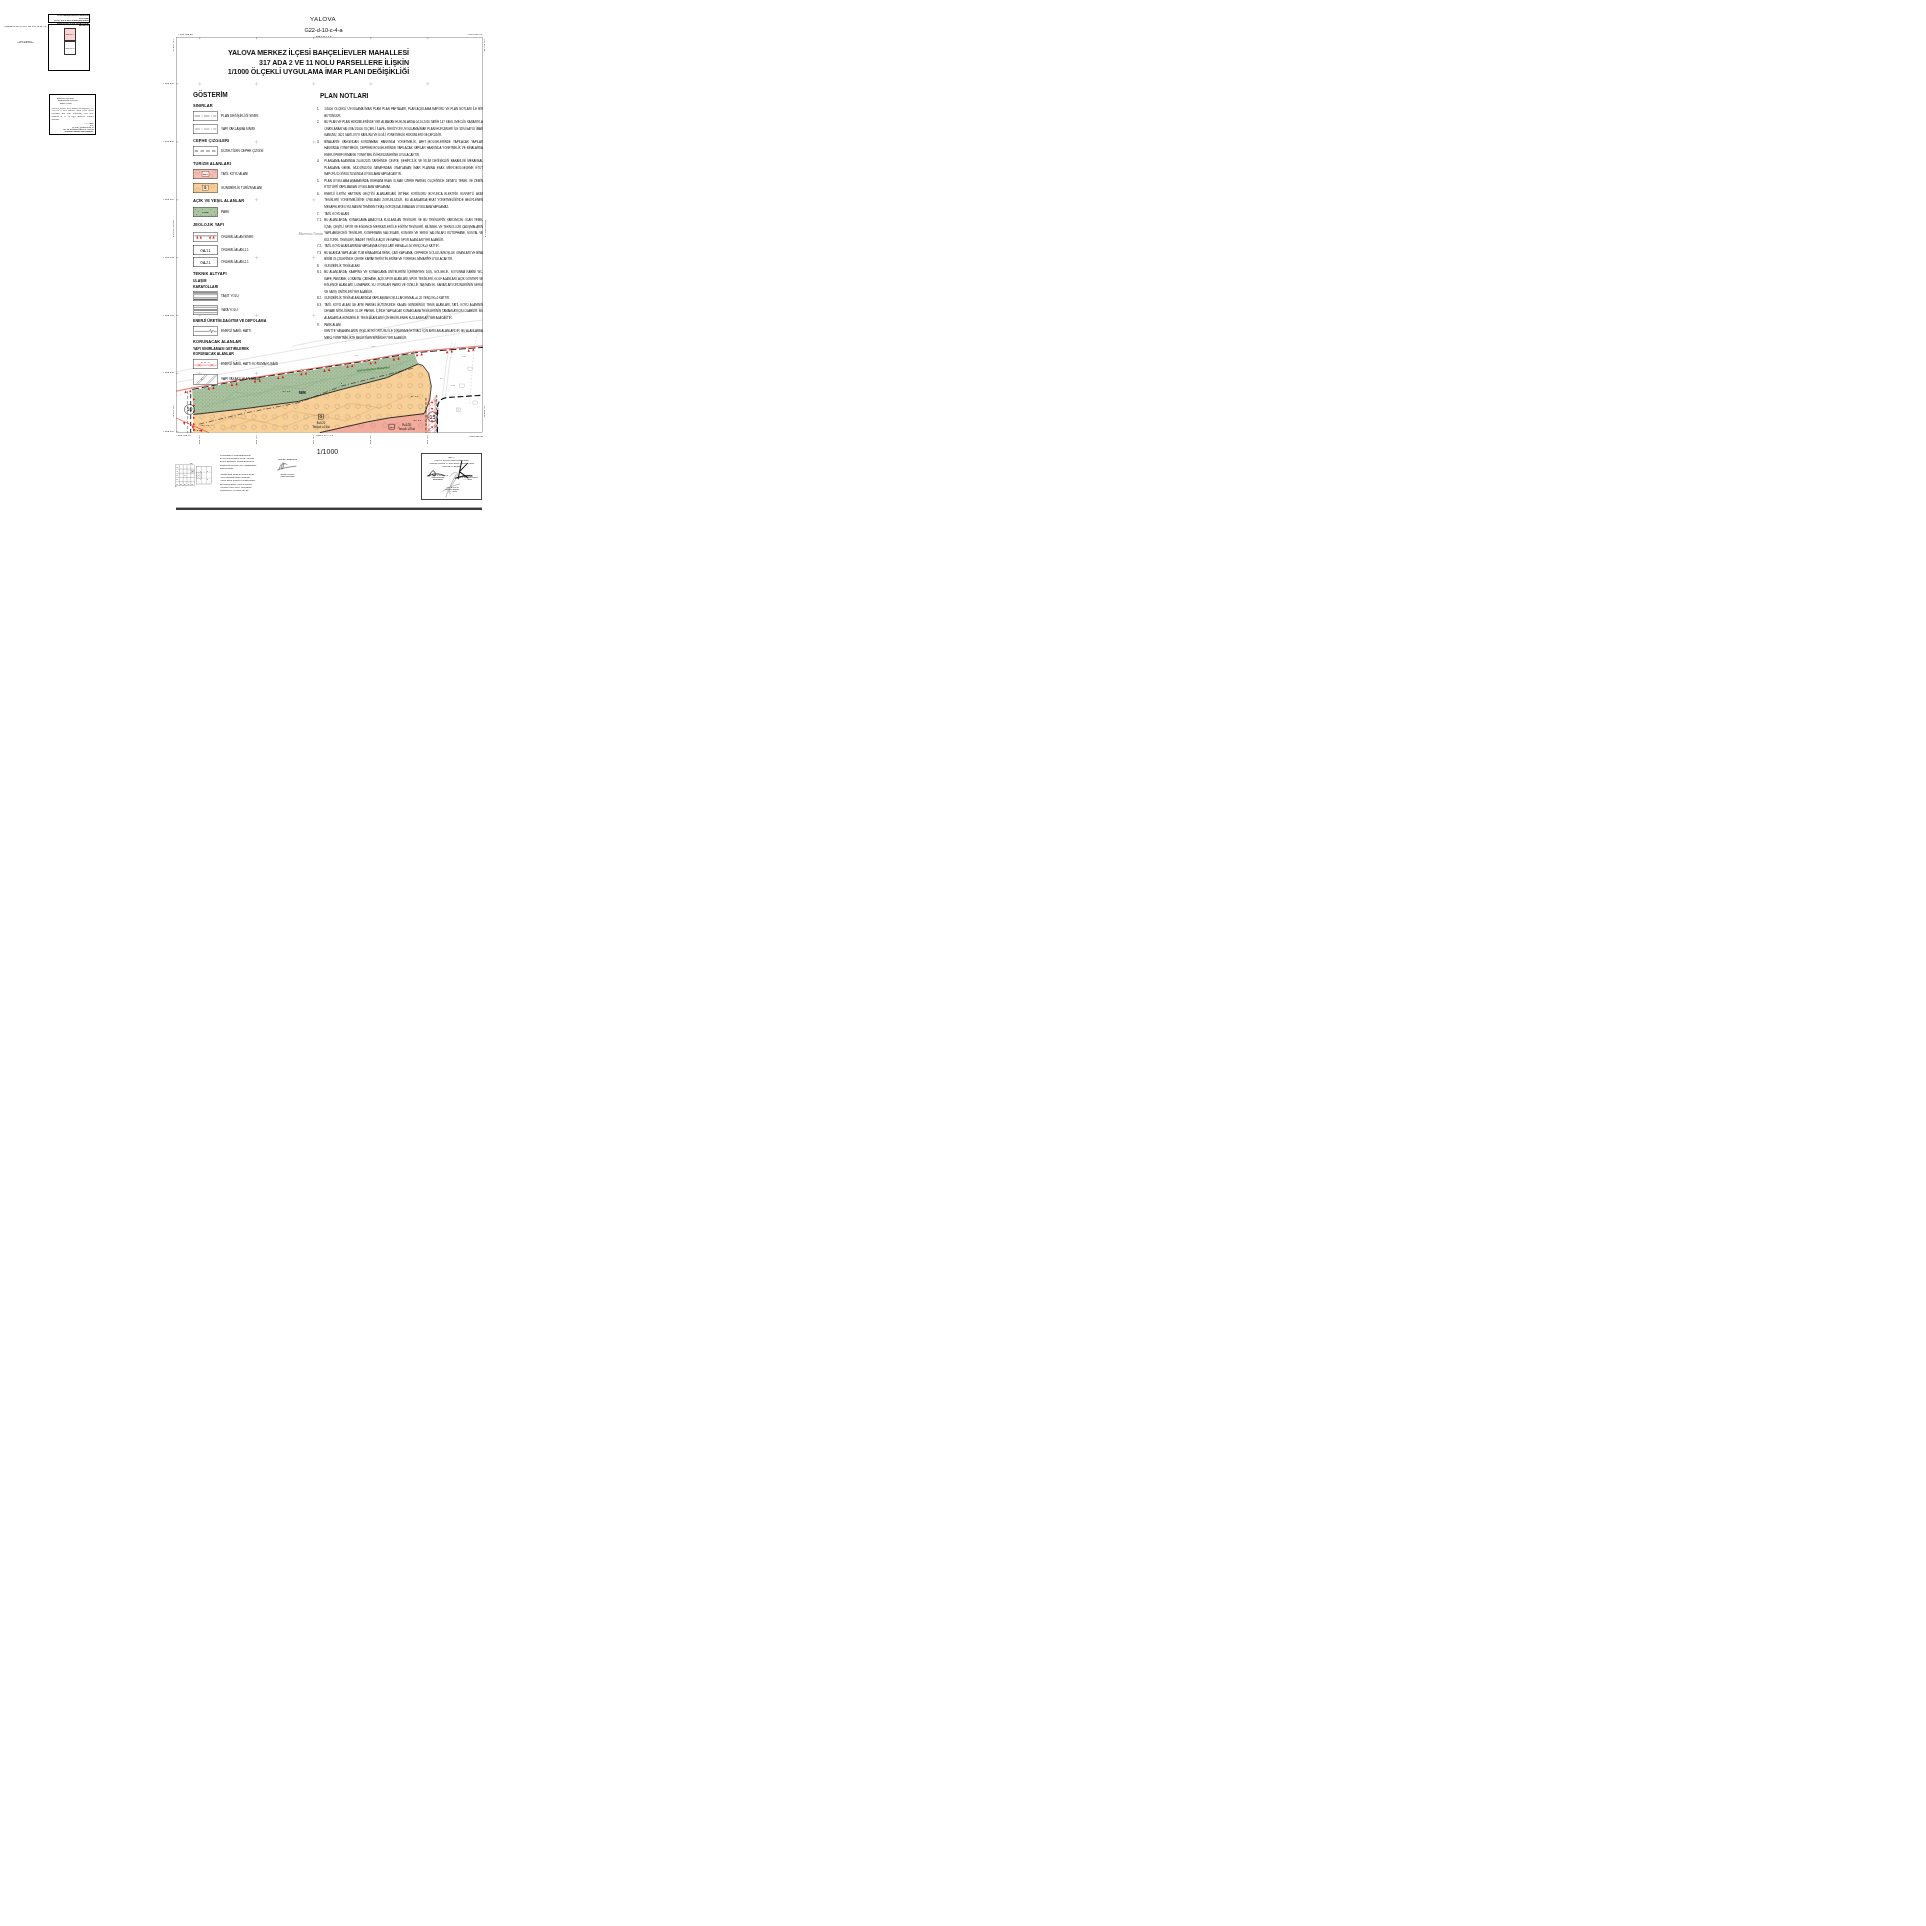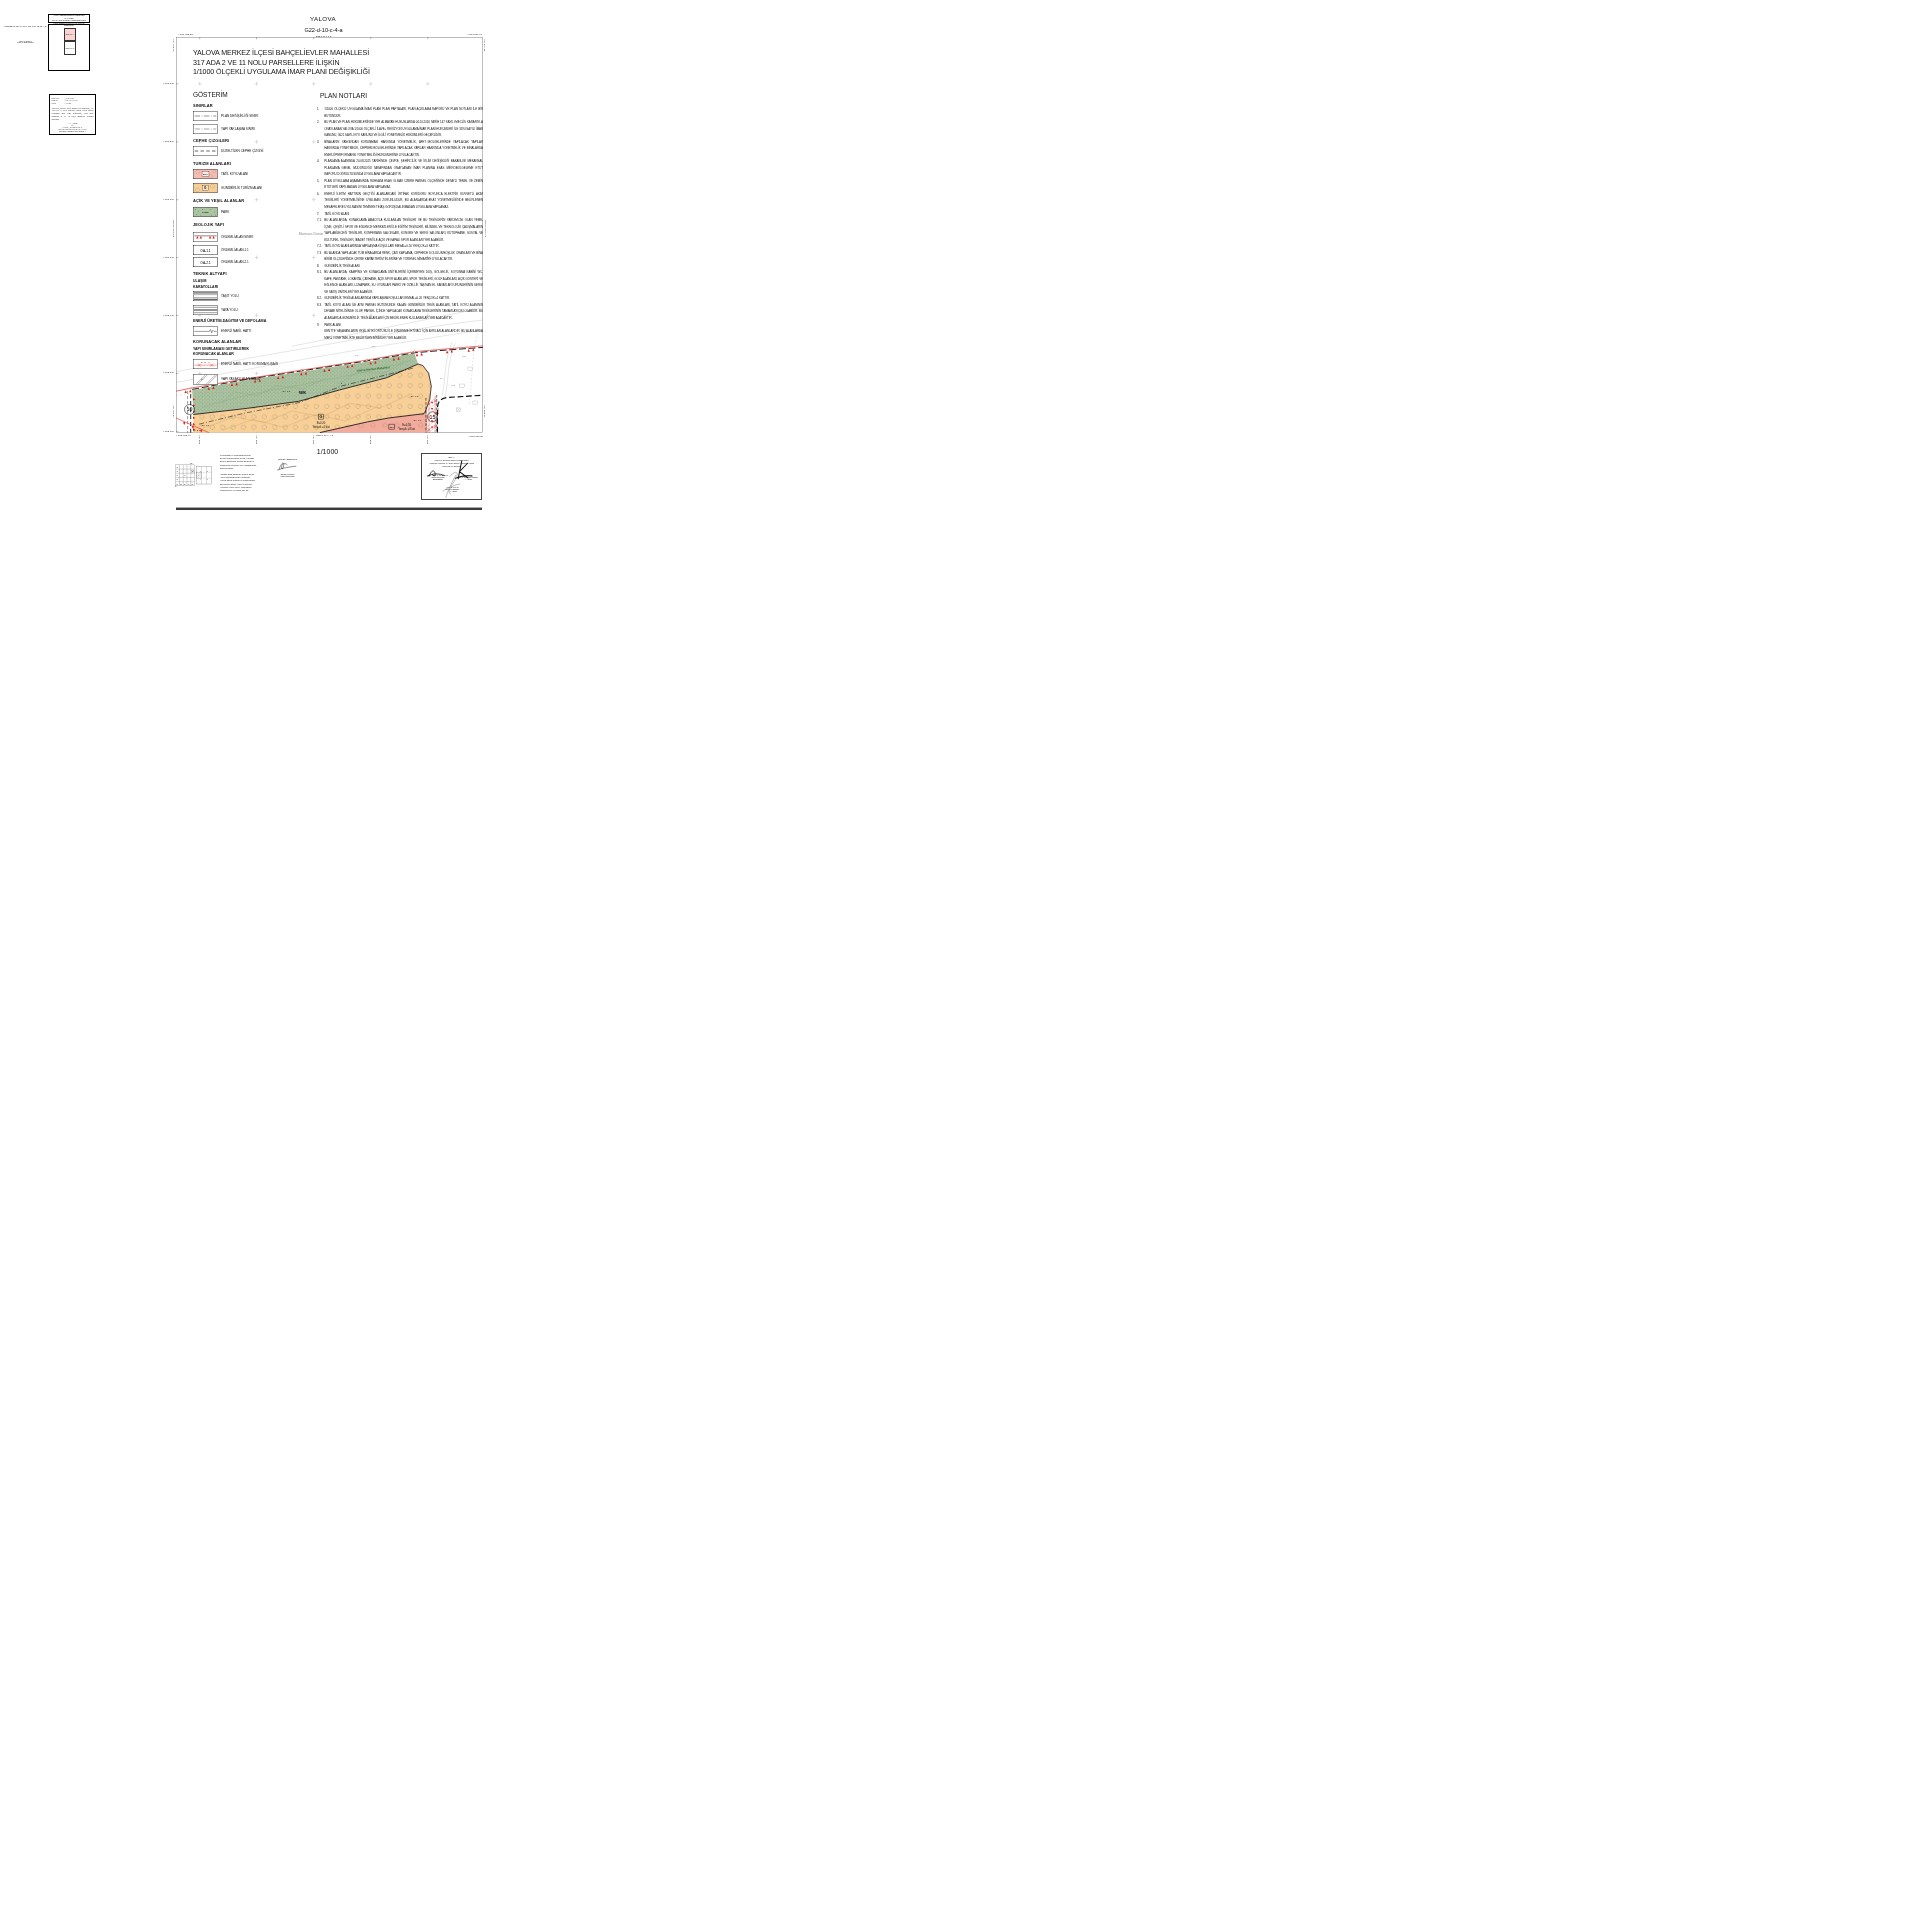--- a/index.html
+++ b/index.html
@@ -1,21 +1,21 @@
 <!DOCTYPE html>
 <html style="font-size:6.2px"><head>
 <meta charset="utf-8">
 <style>
   * { margin:0; padding:0; box-sizing:border-box; }
   html,body { background:#ffffff; }
   body { font-family:"Liberation Sans", sans-serif; color:#111; }
   #page { position:relative; width:512px; height:512px; background:#fff; overflow:hidden; }
   .abs { position:absolute; }
   .ctr { text-align:center; }
-  .b { font-weight:normal; }
+  .b { font-weight:bold;text-align:right; }
   .vtext { transform:rotate(90deg); transform-origin:0 0; white-space:nowrap; }
   .axis-label { font-size:2.5px; color:#333; white-space:nowrap; }
   .corner-label { font-size:2.5px; color:#333; white-space:nowrap; }
   .sheet-label { font-size:2.5px; color:#333; white-space:nowrap; }
   .leg-h1 { font-size:4px; font-weight:bold; letter-spacing:0.1px; white-space:nowrap; }
   .leg-h2 { font-size:3.5px; font-weight:bold; white-space:nowrap; }
   .leg-lab { font-size:3.1px; white-space:nowrap; }
   .leg-row { position:absolute; display:flex; align-items:center; gap:3.1px; }
   .note-row { display:grid; grid-template-columns:7.3px 1fr; }
   .note-num { font-size:2.9px; }

